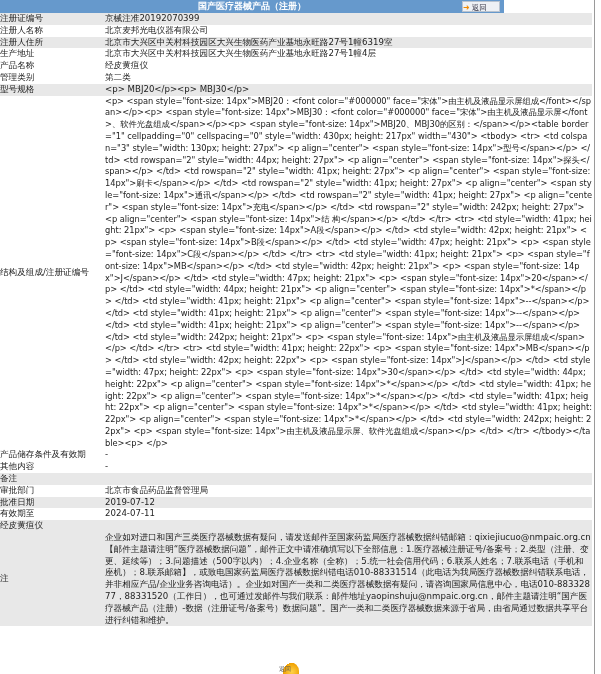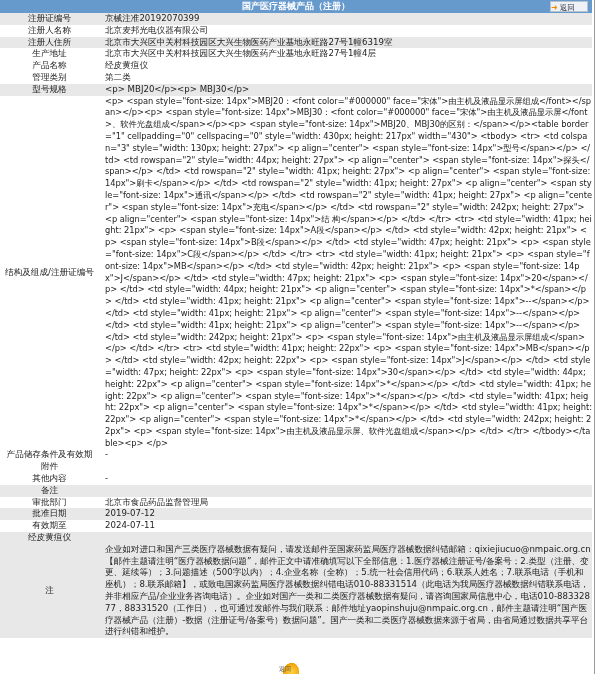--- a/index.html
+++ b/index.html
@@ -1,28 +1,28 @@
 <!DOCTYPE html>
 <html><head>
 <meta charset="utf-8">
 <style>
   html, body { margin:0; padding:0; background:#fff; }
   body { width:601px; height:674px; overflow:hidden; position:relative;
          font-family:"DejaVu Sans", "Liberation Sans", sans-serif; font-size:8.6px; color:#222; }
   .frame { position:absolute; left:0; top:0; width:592px; height:674px; }
   .vline { position:absolute; left:594px; top:0; width:1px; height:674px; background:#9a9a9a; }
   .header { position:relative; height:13px; background:#6699cc; color:#fff; font-weight:bold;
-            text-align:center; line-height:13px; font-size:9px; width:592px; }
+            text-align:center; line-height:13px; font-size:9px; width:504px; }
   .back-btn { position:absolute; right:4px; top:1px; height:11px; width:38px; background:#eef1f5;
               border:1px solid #b9c3cf; color:#334; font-size:7.5px; line-height:11px; text-align:left;
               box-sizing:border-box; cursor:pointer; font-weight:normal; }
   .back-btn .arr { color:#f08a00; font-size:8px; margin-right:2px; }
   table.info { border-collapse:collapse; width:592px; table-layout:fixed; }
   table.info td { padding:0 0 0 3px; vertical-align:middle; line-height:11.8px; }
-  table.info td.lab { width:99px; text-align:center; padding:0 3px 0 0; white-space:nowrap; }
+  table.info td.lab { width:99px; text-align:left; padding:0 3px 0 0; white-space:nowrap; }
   table.info tr.g td { background:#e8e8e8; }
   table.info tr.w td { background:#fff; }
   td.val { word-break:break-all; }
   td.code { font-size:8.3px; line-height:11.9px; letter-spacing:-0.05px; }
   .footer-icon { position:absolute; left:281px; top:662px; width:18px; height:14px; border-radius:9px 9px 0 0;
                  background:radial-gradient(circle at 60% 70%, #ffd24a 0%, #f0a000 60%, #fff 61%); }
   .footer-icon span { position:absolute; left:-2px; top:3px; font-size:6px; color:#555; }
 </style>
 </head>
 <body>
@@ -67,24 +67,20 @@
     </tr>
     <tr class="w">
       <td class="lab">结构及组成/注册证编号</td>
       <td class="val code">&lt;p&gt; &lt;span style="font-size: 14px"&gt;MBJ20：&lt;font color="#000000" face="宋体"&gt;由主机及液晶显示屏组成&lt;/font&gt;&lt;/span&gt;&lt;/p&gt;&lt;p&gt; &lt;span style="font-size: 14px"&gt;MBJ30：&lt;font color="#000000" face="宋体"&gt;由主机及液晶显示屏&lt;/font&gt;、软件光盘组成&lt;/span&gt;&lt;/p&gt;&lt;p&gt; &lt;span style="font-size: 14px"&gt;MBJ20、MBJ30的区别：&lt;/span&gt;&lt;/p&gt;&lt;table border="1" cellpadding="0" cellspacing="0" style="width: 430px; height: 217px" width="430"&gt; &lt;tbody&gt; &lt;tr&gt; &lt;td colspan="3" style="width: 130px; height: 27px"&gt; &lt;p align="center"&gt; &lt;span style="font-size: 14px"&gt;型号&lt;/span&gt;&lt;/p&gt; &lt;/td&gt; &lt;td rowspan="2" style="width: 44px; height: 27px"&gt; &lt;p align="center"&gt; &lt;span style="font-size: 14px"&gt;探头&lt;/span&gt;&lt;/p&gt; &lt;/td&gt; &lt;td rowspan="2" style="width: 41px; height: 27px"&gt; &lt;p align="center"&gt; &lt;span style="font-size: 14px"&gt;刷卡&lt;/span&gt;&lt;/p&gt; &lt;/td&gt; &lt;td rowspan="2" style="width: 41px; height: 27px"&gt; &lt;p align="center"&gt; &lt;span style="font-size: 14px"&gt;通讯&lt;/span&gt;&lt;/p&gt; &lt;/td&gt; &lt;td rowspan="2" style="width: 41px; height: 27px"&gt; &lt;p align="center"&gt; &lt;span style="font-size: 14px"&gt;充电&lt;/span&gt;&lt;/p&gt; &lt;/td&gt; &lt;td rowspan="2" style="width: 242px; height: 27px"&gt; &lt;p align="center"&gt; &lt;span style="font-size: 14px"&gt;结 构&lt;/span&gt;&lt;/p&gt; &lt;/td&gt; &lt;/tr&gt; &lt;tr&gt; &lt;td style="width: 41px; height: 21px"&gt; &lt;p&gt; &lt;span style="font-size: 14px"&gt;A段&lt;/span&gt;&lt;/p&gt; &lt;/td&gt; &lt;td style="width: 42px; height: 21px"&gt; &lt;p&gt; &lt;span style="font-size: 14px"&gt;B段&lt;/span&gt;&lt;/p&gt; &lt;/td&gt; &lt;td style="width: 47px; height: 21px"&gt; &lt;p&gt; &lt;span style="font-size: 14px"&gt;C段&lt;/span&gt;&lt;/p&gt; &lt;/td&gt; &lt;/tr&gt; &lt;tr&gt; &lt;td style="width: 41px; height: 21px"&gt; &lt;p&gt; &lt;span style="font-size: 14px"&gt;MB&lt;/span&gt;&lt;/p&gt; &lt;/td&gt; &lt;td style="width: 42px; height: 21px"&gt; &lt;p&gt; &lt;span style="font-size: 14px"&gt;J&lt;/span&gt;&lt;/p&gt; &lt;/td&gt; &lt;td style="width: 47px; height: 21px"&gt; &lt;p&gt; &lt;span style="font-size: 14px"&gt;20&lt;/span&gt;&lt;/p&gt; &lt;/td&gt; &lt;td style="width: 44px; height: 21px"&gt; &lt;p align="center"&gt; &lt;span style="font-size: 14px"&gt;*&lt;/span&gt;&lt;/p&gt; &lt;/td&gt; &lt;td style="width: 41px; height: 21px"&gt; &lt;p align="center"&gt; &lt;span style="font-size: 14px"&gt;--&lt;/span&gt;&lt;/p&gt; &lt;/td&gt; &lt;td style="width: 41px; height: 21px"&gt; &lt;p align="center"&gt; &lt;span style="font-size: 14px"&gt;--&lt;/span&gt;&lt;/p&gt; &lt;/td&gt; &lt;td style="width: 41px; height: 21px"&gt; &lt;p align="center"&gt; &lt;span style="font-size: 14px"&gt;--&lt;/span&gt;&lt;/p&gt; &lt;/td&gt; &lt;td style="width: 242px; height: 21px"&gt; &lt;p&gt; &lt;span style="font-size: 14px"&gt;由主机及液晶显示屏组成&lt;/span&gt;&lt;/p&gt; &lt;/td&gt; &lt;/tr&gt; &lt;tr&gt; &lt;td style="width: 41px; height: 22px"&gt; &lt;p&gt; &lt;span style="font-size: 14px"&gt;MB&lt;/span&gt;&lt;/p&gt; &lt;/td&gt; &lt;td style="width: 42px; height: 22px"&gt; &lt;p&gt; &lt;span style="font-size: 14px"&gt;J&lt;/span&gt;&lt;/p&gt; &lt;/td&gt; &lt;td style="width: 47px; height: 22px"&gt; &lt;p&gt; &lt;span style="font-size: 14px"&gt;30&lt;/span&gt;&lt;/p&gt; &lt;/td&gt; &lt;td style="width: 44px; height: 22px"&gt; &lt;p align="center"&gt; &lt;span style="font-size: 14px"&gt;*&lt;/span&gt;&lt;/p&gt; &lt;/td&gt; &lt;td style="width: 41px; height: 22px"&gt; &lt;p align="center"&gt; &lt;span style="font-size: 14px"&gt;*&lt;/span&gt;&lt;/p&gt; &lt;/td&gt; &lt;td style="width: 41px; height: 22px"&gt; &lt;p align="center"&gt; &lt;span style="font-size: 14px"&gt;*&lt;/span&gt;&lt;/p&gt; &lt;/td&gt; &lt;td style="width: 41px; height: 22px"&gt; &lt;p align="center"&gt; &lt;span style="font-size: 14px"&gt;*&lt;/span&gt;&lt;/p&gt; &lt;/td&gt; &lt;td style="width: 242px; height: 22px"&gt; &lt;p&gt; &lt;span style="font-size: 14px"&gt;由主机及液晶显示屏、软件光盘组成&lt;/span&gt;&lt;/p&gt; &lt;/td&gt; &lt;/tr&gt; &lt;/tbody&gt;&lt;/table&gt;&lt;p&gt; &lt;/p&gt;</td>
     </tr>
     <tr class="w">
       <td class="lab">产品储存条件及有效期</td>
       <td class="val">-</td>
     </tr>
     <tr class="w">
-      <td class="lab">附件</td>
-      <td class="val"></td>
-    </tr>
-    <tr class="w">
       <td class="lab">其他内容</td>
       <td class="val">-</td>
     </tr>
     <tr class="g">
       <td class="lab">备注</td>
       <td class="val"></td>
     </tr>
     <tr class="w">
       <td class="lab">审批部门</td>
       <td class="val">北京市食品药品监督管理局</td>

